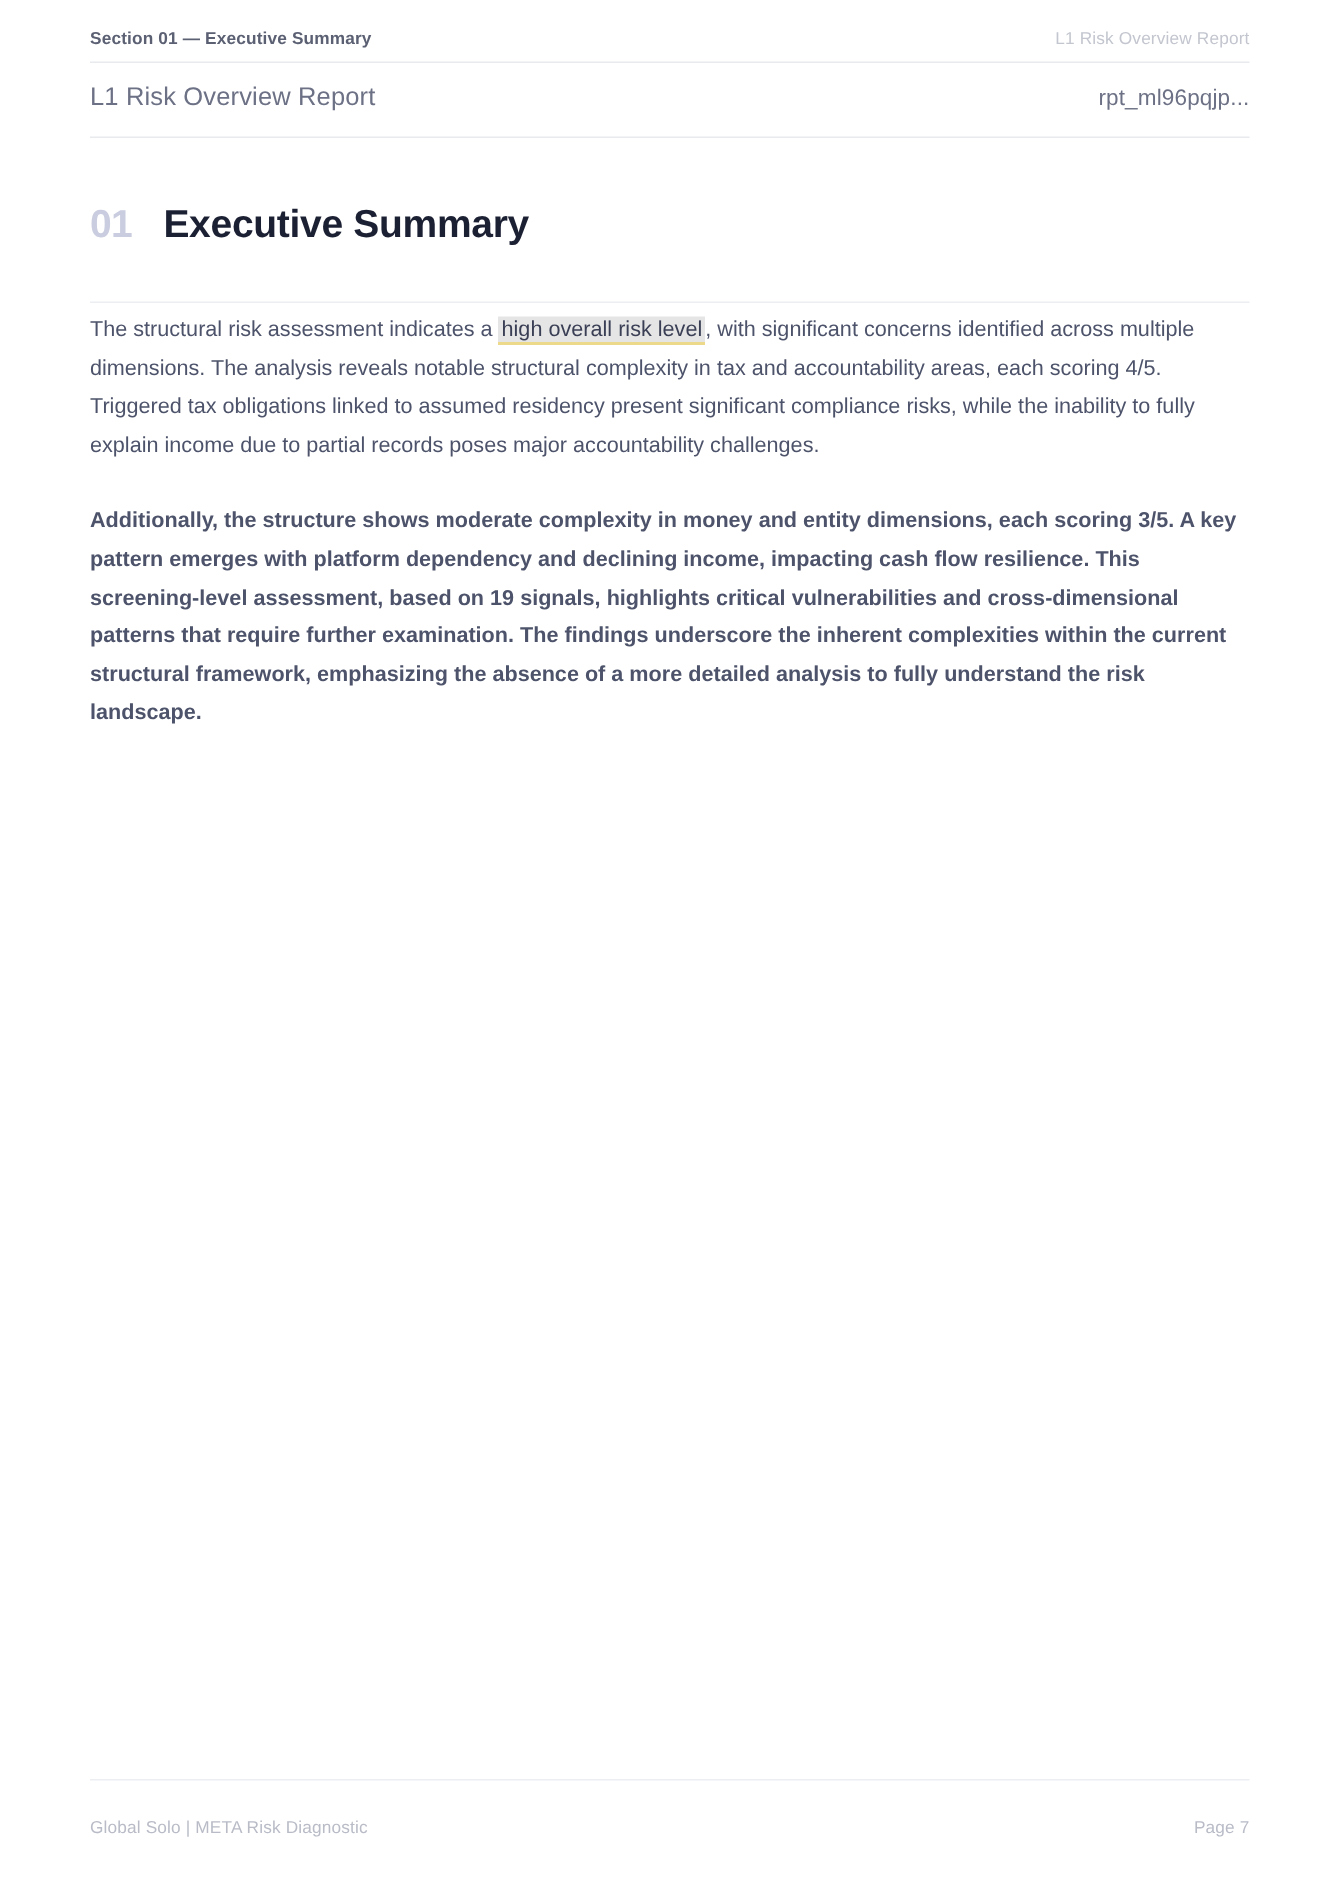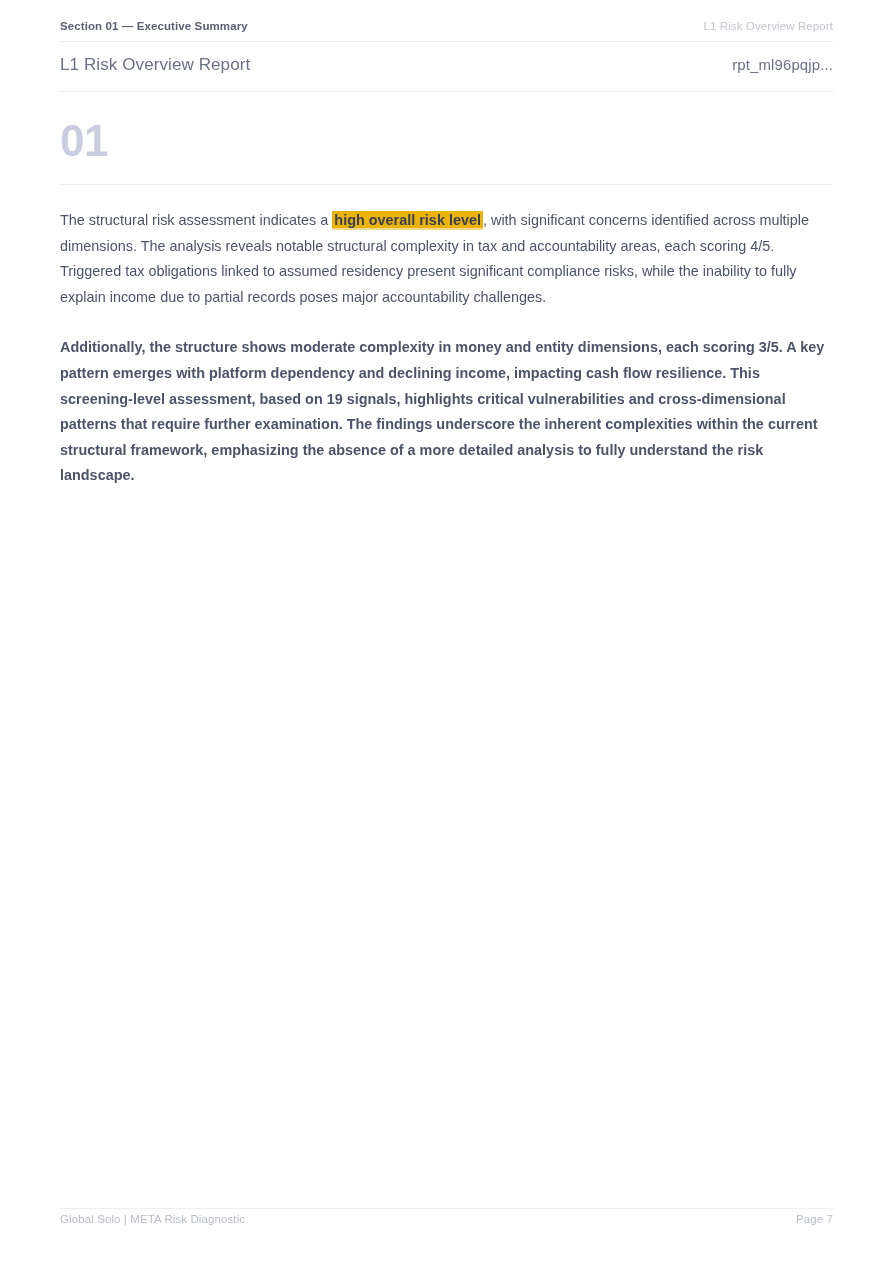--- a/index.html
+++ b/index.html
@@ -82,21 +82,21 @@
     position: absolute;
     left: 60px;
     right: 60px;
     top: 119px;
     display: flex;
     align-items: baseline;
     border-bottom: 1px solid #eceef1;
     padding-bottom: 21px;
   }
   .section-number {
-    font-size: 44px;
+    font-size: 26px;
     font-weight: bold;
     color: #c9cddf;
     letter-spacing: -0.5px;
     line-height: 1;
     margin-right: 21px;
   }
   .section-title {
     font-size: 26px;
     font-weight: bold;
     color: #1c2033;
@@ -115,40 +115,40 @@
     font-size: 14.4px;
     line-height: 25.6px;
     color: #4d536a;
     margin: 0 0 25px 0;
     text-align: left;
     letter-spacing: 0.01px;
   }
   .body-paragraph:last-child { margin-bottom: 0; font-weight: bold; }
 
   .hl {
-    background: #eab308;
+    background: #e5e5e5;
     border-bottom: 2px solid #ecd98a;
-    font-weight: bold;
+    font-weight: normal;
     color: #3a3f55;
     padding: 1px 2px 0 2px;
     box-decoration-break: clone;
     -webkit-box-decoration-break: clone;
   }
 
   
   .footer {
     position: absolute;
     left: 60px;
     right: 60px;
     bottom: 38px;
     display: flex;
     align-items: baseline;
     justify-content: space-between;
     border-top: 1px solid #eceef1;
-    padding-top: 4px;
+    padding-top: 26px;
   }
   .footer-left {
     font-size: 11.5px;
     color: #b9bcc7;
     letter-spacing: 0.1px;
     white-space: nowrap;
   }
   .footer-right {
     font-size: 11.5px;
     color: #b9bcc7;
@@ -166,20 +166,21 @@
     <span class="running-header-right">L1 Risk Overview Report</span>
   </div>
 
   <div class="doc-band">
     <span class="doc-title">L1 Risk Overview Report</span>
     <span class="doc-id">rpt_ml96pqjp...</span>
   </div>
 
   <div class="section-head">
     <span class="section-number">01</span>
+    <h1 class="section-title">Executive Summary</h1>
   </div>
 
   <div class="body-content">
 
     <p class="body-paragraph">
       <span>The structural risk assessment indicates a </span><span class="hl">high overall risk level</span><span>, with significant concerns identified across multiple dimensions. The analysis reveals notable structural complexity in tax and accountability areas, each scoring 4/5. Triggered tax obligations linked to assumed residency present significant compliance risks, while the inability to fully explain income due to partial records poses major accountability challenges.</span>
     </p>
 
     <p class="body-paragraph">Additionally, the structure shows moderate complexity in money and entity dimensions, each scoring 3/5. A key pattern emerges with platform dependency and declining income, impacting cash flow resilience. This screening-level assessment, based on 19 signals, highlights critical vulnerabilities and cross-dimensional patterns that require further examination. The findings underscore the inherent complexities within the current structural framework, emphasizing the absence of a more detailed analysis to fully understand the risk landscape.</p>
 

